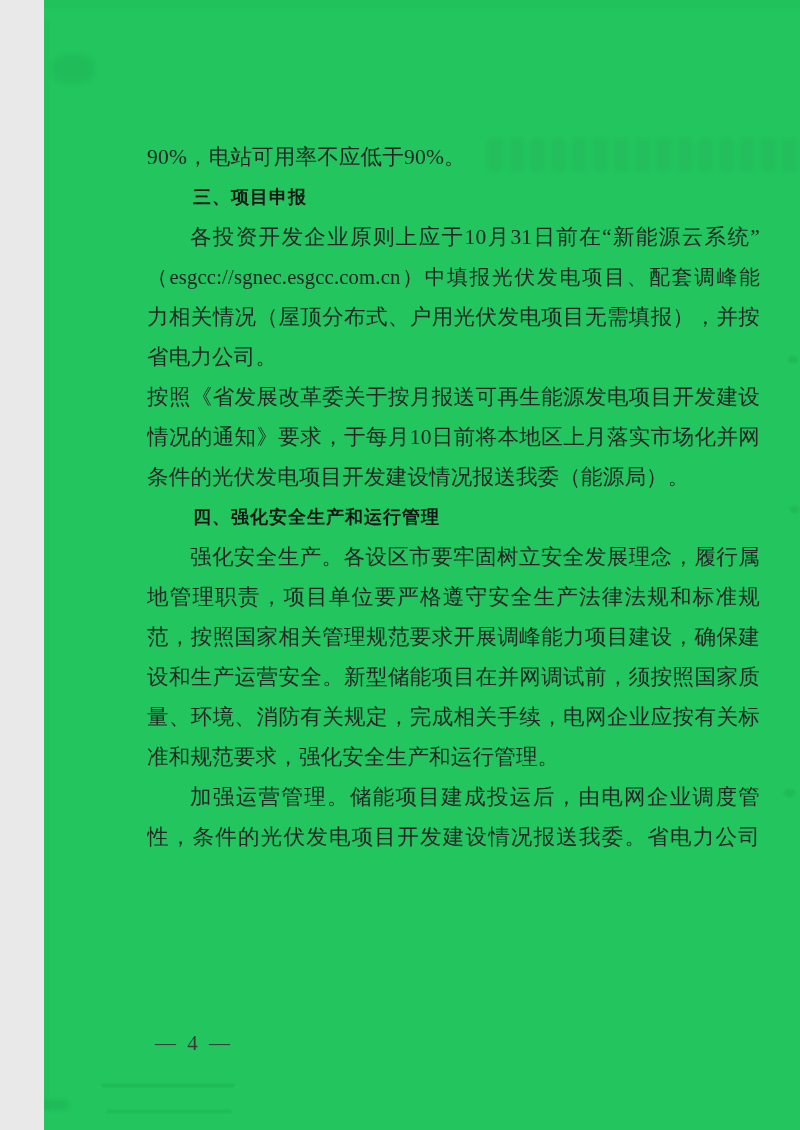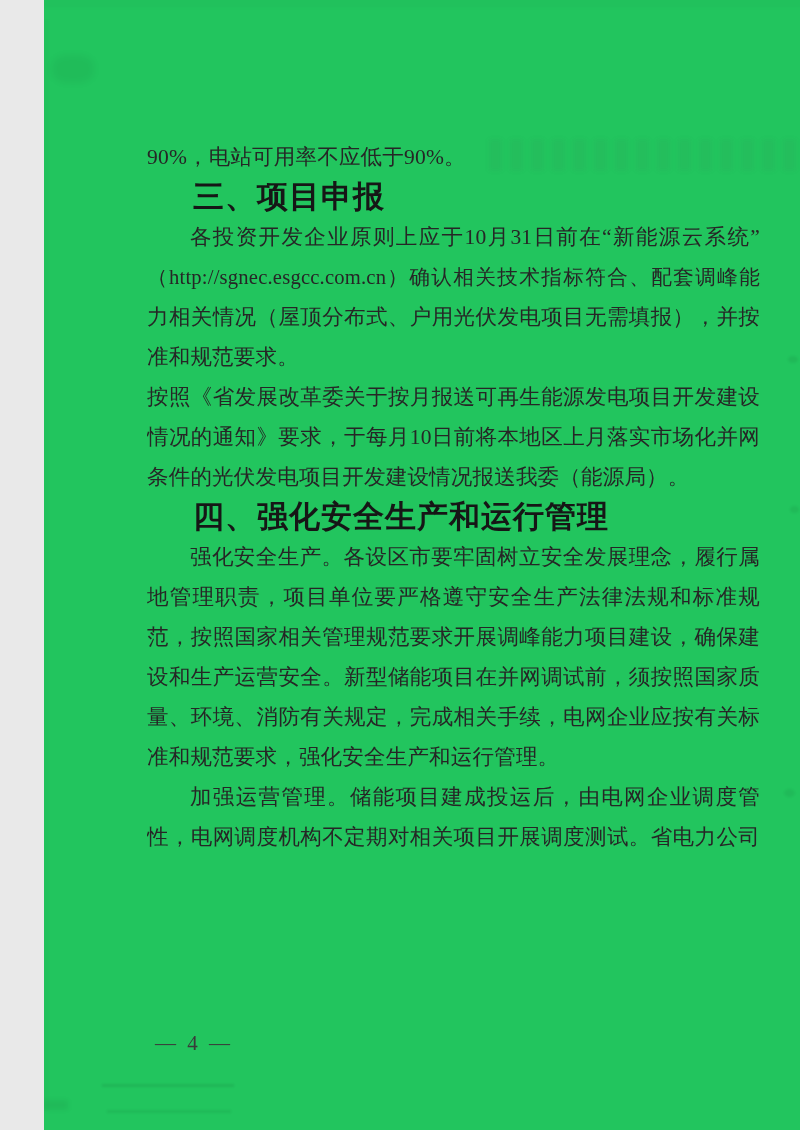--- a/index.html
+++ b/index.html
@@ -30,21 +30,21 @@
     text-align-last: justify;
     overflow: hidden;
     letter-spacing: 0.2px;
   }
   .ln.ind { padding-left: 43px; }
   .ln.end { text-align-last: left; }
   .ln.cramped { font-size: 20.6px; }
   .ln.hd {
     font-family: "Liberation Sans", "DejaVu Sans", sans-serif;
     font-weight: 700;
-    font-size: 31px;
+    font-size: 18px;
     color: #161616;
     padding-left: 46px;
     text-align-last: left;
     letter-spacing: 1px;
   }
   .footer {
     position: absolute;
     left: 111px; top: 1031px;
     font-size: 21px;
     color: #3a3a3a;
@@ -93,37 +93,37 @@
   <div class="smudge corner-b"></div>
   <div class="smudge left-edge"></div>
 
   <div class="content">
 
     <div class="ln end">90%，电站可用率不应低于90%。</div>
 
     <div class="ln hd">三、项目申报</div>
 
     <div class="ln ind">各投资开发企业原则上应于10月31日前在“新能源云系统”</div>
-    <div class="ln cramped">（http://sgnec.esgcc.com.cn）确认相关技术指标符合、配套调峰能</div>
+    <div class="ln cramped">（esgcc://sgnec.esgcc.com.cn）中填报光伏发电项目、配套调峰能</div>
     <div class="ln">力相关情况（屋顶分布式、户用光伏发电项目无需填报），并按</div>
-    <div class="ln end">准和规范要求。</div>
+    <div class="ln end">省电力公司。</div>
 
     <div class="ln">按照《省发展改革委关于按月报送可再生能源发电项目开发建设</div>
     <div class="ln">情况的通知》要求，于每月10日前将本地区上月落实市场化并网</div>
     <div class="ln end">条件的光伏发电项目开发建设情况报送我委（能源局）。</div>
 
     <div class="ln hd">四、强化安全生产和运行管理</div>
 
     <div class="ln ind">强化安全生产。各设区市要牢固树立安全发展理念，履行属</div>
     <div class="ln">地管理职责，项目单位要严格遵守安全生产法律法规和标准规</div>
     <div class="ln">范，按照国家相关管理规范要求开展调峰能力项目建设，确保建</div>
     <div class="ln">设和生产运营安全。新型储能项目在并网调试前，须按照国家质</div>
     <div class="ln">量、环境、消防有关规定，完成相关手续，电网企业应按有关标</div>
     <div class="ln end">准和规范要求，强化安全生产和运行管理。</div>
 
     <div class="ln ind">加强运营管理。储能项目建成投运后，由电网企业调度管理，</div>
-    <div class="ln">性，电网调度机构不定期对相关项目开展调度测试。省电力公司</div>
+    <div class="ln">性，条件的光伏发电项目开发建设情况报送我委。省电力公司</div>
 
   </div>
 
   <div class="footer">— 4 —</div>
 
 </div>
 
 </body></html>

